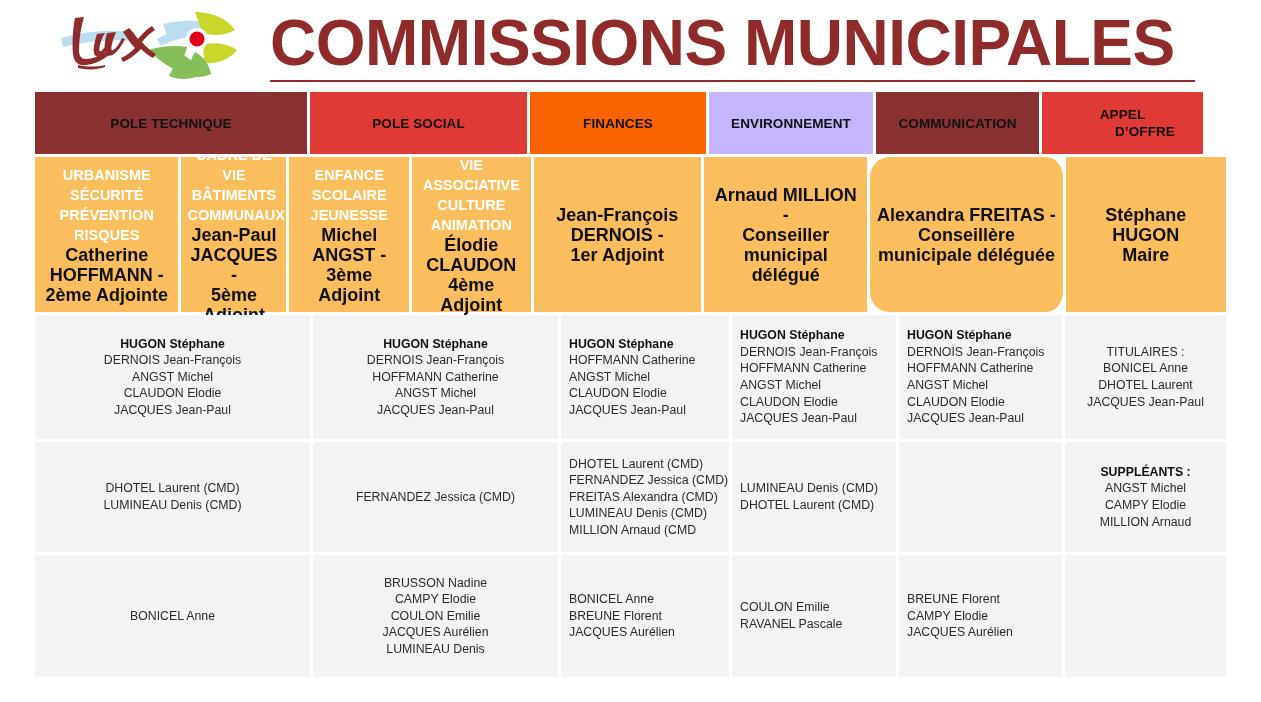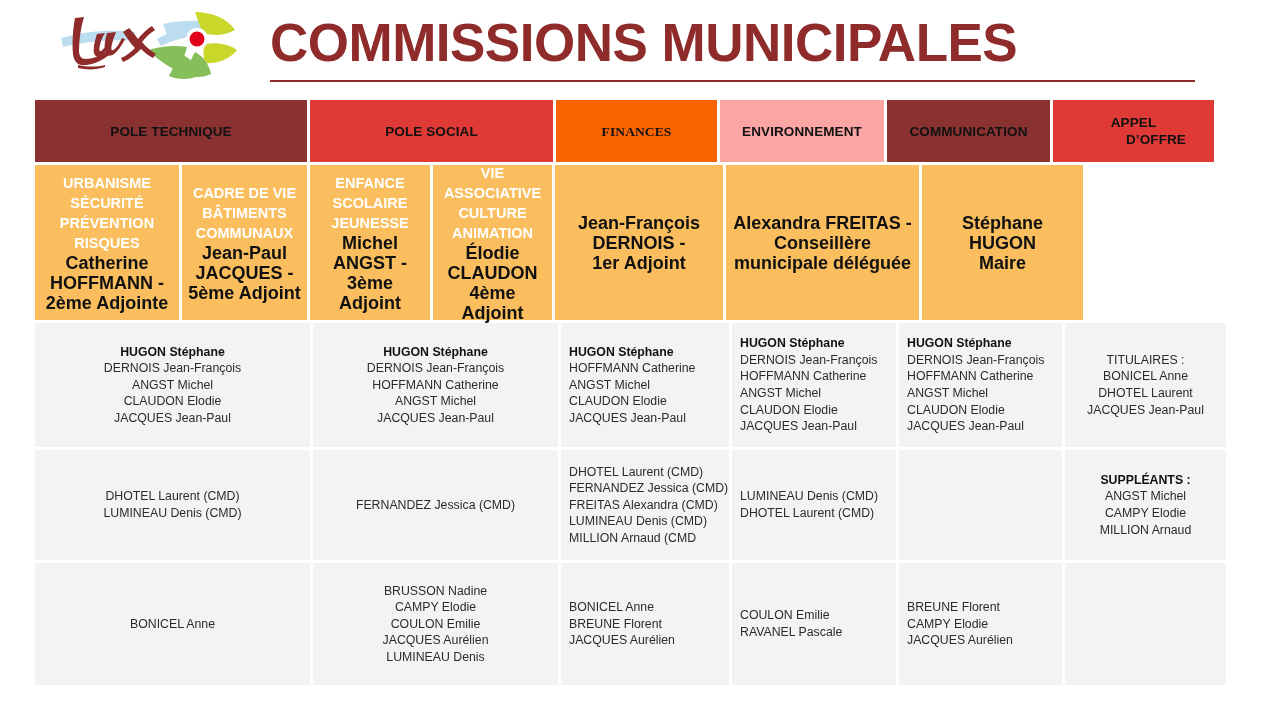--- a/index.html
+++ b/index.html
@@ -11,42 +11,42 @@
   }
   .page{position:relative;width:1261px;height:702px;}
 
   
   .header{position:absolute;left:0;top:0;width:1261px;height:93px;}
   .logo{position:absolute;left:45px;top:6px;width:195px;height:78px;}
   .logo svg{display:block;}
 
   .title-wrap{position:absolute;left:270px;top:12px;width:930px;height:72px;}
   .title{
-    font-size:53px;font-weight:bold;color:#8f2b2b;
+    font-size:64px;font-weight:bold;color:#8f2b2b;
     letter-spacing:-0.5px;line-height:62px;white-space:nowrap;
     font-family:"Liberation Sans","DejaVu Sans",sans-serif;
   }
   .title-rule{
     position:absolute;left:0;top:68px;width:925px;height:2px;background:#8f2b2b;
   }
 
   
-  .table{position:absolute;left:35px;top:100px;width:1191px;}
+  .table{position:absolute;left:35px;top:92px;width:1191px;}
   .row{display:flex;width:1191px;}
 
   .cell{box-sizing:border-box;position:relative;overflow:hidden;}
 
   
   .band{height:62px;display:flex;align-items:center;justify-content:center;
         text-align:center;font-size:13.5px;font-weight:bold;color:#111111;
         line-height:17px;letter-spacing:0.1px;}
   .band.c-dark{background:#8a3232;}
   .band.c-red{background:#e03a36;}
   .band.c-orange{background:#fa6400;}
-  .band.c-amber{background:#fca5a5;}
+  .band.c-amber{background:#c4b5fd;}
 
   
   .deleg-row{margin-top:0;display:flex;width:1191px;}
   .deleg{background:#fbbe5e;height:155px;display:flex;align-items:center;
          justify-content:center;text-align:center;padding:4px 6px;
          box-sizing:border-box;border-right:3px solid #ffffff;}
   .deleg:last-child{border-right:none;}
   .deleg .inner{width:100%;}
   .theme{display:block;color:#ffffff;font-weight:bold;font-size:14.5px;line-height:20px;}
   .person{display:block;color:#111111;font-weight:bold;font-size:18px;line-height:20px;}
@@ -109,24 +109,24 @@
       <div class="title-rule"></div>
     </div>
   </div>
 
   <div class="table">
 
     <div class="row">
       <div class="cell band c-dark" style="width:275px;border-right:3px solid #fff;">
         <span>POLE TECHNIQUE</span>
       </div>
-      <div class="cell band c-red" style="width:246px;border-right:3px solid #fff;">
+      <div class="cell band c-red" style="width:220px;border-right:3px solid #fff;">
         <span>POLE SOCIAL</span>
       </div>
-      <div class="cell band c-orange" style="width:164px;border-right:3px solid #fff;font-family:Liberation Serif, serif;">
+      <div class="cell band c-orange" style="width:179px;border-right:3px solid #fff;">
         <span>FINANCES</span>
       </div>
       <div class="cell band c-amber" style="width:167px;border-right:3px solid #fff;">
         <span>ENVIRONNEMENT</span>
       </div>
       <div class="cell band c-dark" style="width:166px;border-right:3px solid #fff;">
         <span>COMMUNICATION</span>
       </div>
       <div class="cell band c-red" style="width:161px;">
         <span style="display:block;">
@@ -143,21 +143,21 @@
         <div class="inner">
           <span class="theme">URBANISME</span>
           <span class="theme">SÉCURITÉ</span>
           <span class="theme">PRÉVENTION</span>
           <span class="theme">RISQUES</span>
           <span class="person">Catherine</span>
           <span class="person">HOFFMANN -</span>
           <span class="person">2ème Adjointe</span>
         </div>
       </div>
-      <div class="deleg" style="width:128px;">
+      <div class="deleg" style="width:108px;">
         <div class="inner">
           <span class="theme">CADRE DE VIE</span>
           <span class="theme">BÂTIMENTS</span>
           <span class="theme">COMMUNAUX</span>
           <span class="person">Jean-Paul</span>
           <span class="person">JACQUES -</span>
           <span class="person">5ème Adjoint</span>
         </div>
       </div>
       <div class="deleg" style="width:123px;">
@@ -180,21 +180,28 @@
           <span class="person">4ème Adjoint</span>
         </div>
       </div>
       <div class="deleg" style="width:171px;">
         <div class="inner">
           <span class="person">Jean-François</span>
           <span class="person">DERNOIS -</span>
           <span class="person">1er Adjoint</span>
         </div>
       </div>
-      <div class="deleg" style="width:196px;">
+      <div class="deleg" style="width:167px;">
+        <div class="inner">
+          <span class="person">Arnaud MILLION -</span>
+          <span class="person">Conseiller</span>
+          <span class="person">municipal délégué</span>
+        </div>
+      </div>
+      <div class="deleg" style="width:196px;border-radius:20px;">
         <div class="inner">
           <span class="person">Alexandra FREITAS -</span>
           <span class="person">Conseillère</span>
           <span class="person">municipale déléguée</span>
         </div>
       </div>
       <div class="deleg" style="width:161px;">
         <div class="inner">
           <span class="person">Stéphane</span>
           <span class="person">HUGON</span>

